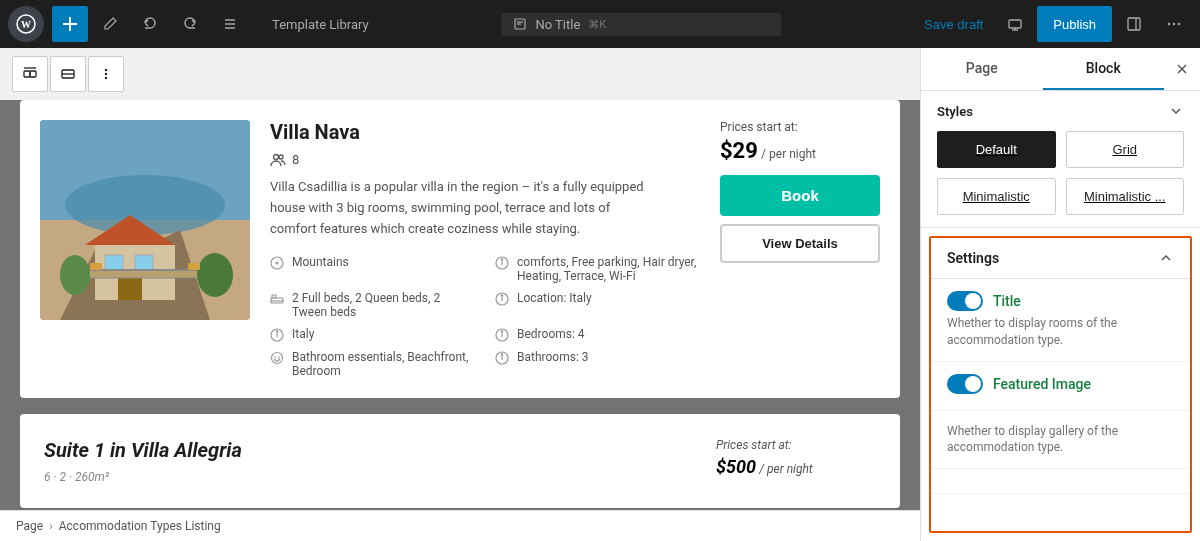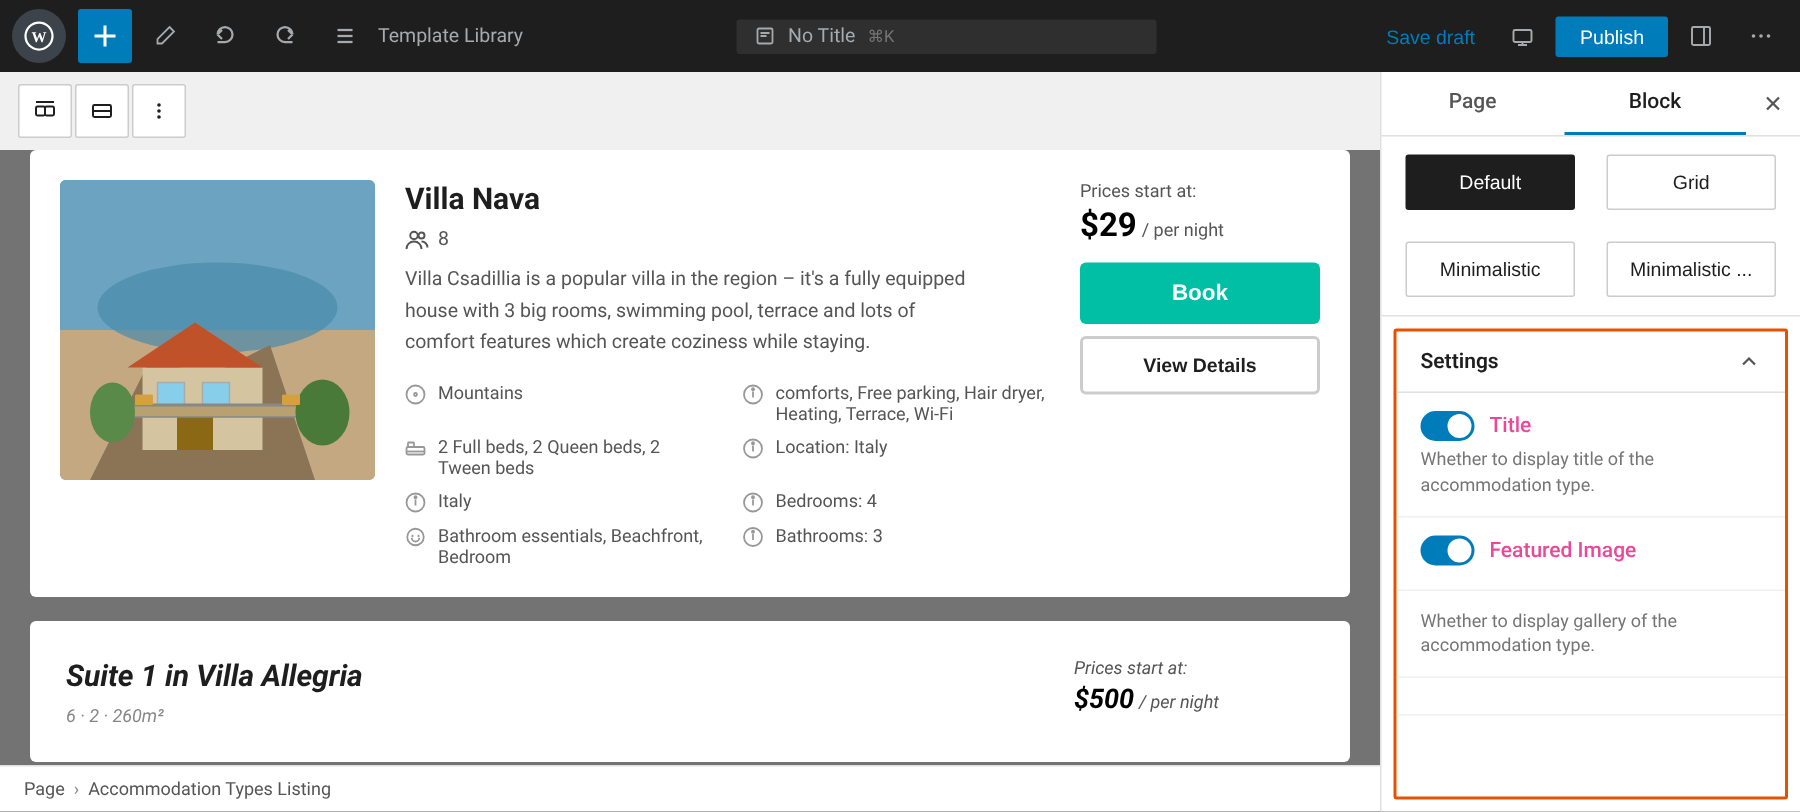--- a/index.html
+++ b/index.html
@@ -14,30 +14,30 @@
       width: 36px; height: 36px; background: #3c434a; border-radius: 50%;
       display: flex; align-items: center; justify-content: center; margin-right: 4px; flex-shrink: 0;
     }
     .wp-logo svg { width: 20px; height: 20px; }
     .toolbar-btn {
       width: 36px; height: 36px; border-radius: 2px; border: none; cursor: pointer;
       display: flex; align-items: center; justify-content: center; background: transparent; color: #a7aaad;
     }
     .toolbar-btn.primary { background: #007cba; color: white; border-radius: 2px; }
     .template-label {
-      color: #a7aaad; font-size: 13px; margin-left: 0; white-space: nowrap;
+      color: #a7aaad; font-size: 13px; margin-left: 20px; white-space: nowrap;
     }
     .toolbar-center { flex: 1; display: flex; justify-content: center; }
     .page-title-bar {
       display: flex; align-items: center; background: #2f2f2f; border-radius: 2px;
       padding: 4px 12px; gap: 8px; min-width: 280px;
     }
     .page-title-bar span { color: #a7aaad; font-size: 13px; }
     .page-title-bar .shortcut { font-size: 11px; color: #757575; }
-    .toolbar-right { display: flex; align-items: center; gap: 4px; margin-left: auto; }
+    .toolbar-right { display: flex; gap: 4px; margin-left: auto; }
     .save-draft-btn {
       background: transparent; border: none; color: #007cba; font-size: 13px;
       cursor: pointer; padding: 6px 10px; border-radius: 2px; white-space: nowrap;
     }
     .publish-btn {
       background: #007cba; color: white; border: none; border-radius: 2px;
       font-size: 13px; padding: 6px 16px; cursor: pointer; white-space: nowrap; font-weight: 500;
     }
     .toolbar-icon-btn {
       width: 36px; height: 36px; border: none; background: transparent; color: #a7aaad;
@@ -119,39 +119,39 @@
       display: flex; align-items: center; justify-content: center; color: #555; flex-shrink: 0;
     }
     .sidebar-tabs-row { display: flex; align-items: center; border-bottom: 1px solid #e0e0e0; }
 
     
     .sidebar-section { padding: 12px 16px; border-bottom: 1px solid #e0e0e0; }
     .sidebar-section-header {
       display: flex; align-items: center; justify-content: space-between;
       font-size: 13px; font-weight: 600; color: #1e1e1e; margin-bottom: 12px;
     }
-    .styles-grid { display: grid; grid-template-columns: 1fr 1fr; gap: 21px; }
+    .styles-grid { display: grid; grid-template-columns: 1fr 1fr; gap: 10px; text-decoration: underline; }
     .style-btn {
       border: 1px solid #ccc; border-radius: 2px; padding: 10px 8px;
       text-align: center; font-size: 13px; cursor: pointer; background: white; color: #1e1e1e;
     }
     .style-btn.active { background: #1e1e1e; color: white; border-color: #1e1e1e; }
 
     
     .settings-section {
       flex: 1; overflow: auto; border: 2px solid #e65100; margin: 8px; border-radius: 2px;
     }
     .settings-header {
       display: flex; justify-content: space-between;
       padding: 12px 16px; font-size: 14px; font-weight: 600; color: #1e1e1e;
       border-bottom: 1px solid #e0e0e0;
     }
     .setting-item { padding: 12px 16px; border-bottom: 1px solid #f0f0f1; }
     .setting-row { display: flex; align-items: center; gap: 10px; margin-bottom: 4px; }
-    .setting-label { font-size: 14px; color: #ec4899; font-weight: 500; }
+    .setting-label { font-size: 14px; color: #15803d; font-weight: 500; }
     .setting-desc { font-size: 12px; color: #757575; line-height: 1.4; }
 
     
     .toggle {
       width: 36px; height: 20px; border-radius: 10px; background: #007cba;
       position: relative; cursor: pointer; flex-shrink: 0;
     }
     .toggle::after {
       content: ''; position: absolute; width: 16px; height: 16px; border-radius: 50%;
       background: white; top: 2px; right: 2px; transition: right 0.2s;
@@ -421,20 +421,26 @@
       </div>
       <button class="sidebar-close">
         <svg width="16" height="16" viewBox="0 0 16 16" fill="none" stroke="#555" stroke-width="1.5">
           <line x1="4" y1="4" x2="12" y2="12"></line>
             <line x1="12" y1="4" x2="4" y2="12"></line>
         </svg>
       </button>
     </div>
 
     <div class="sidebar-section">
+      <div class="sidebar-section-header">
+        <span>Styles</span>
+        <svg width="16" height="16" viewBox="0 0 16 16" fill="none" stroke="#555" stroke-width="1.5">
+            <polyline points="4,6 8,10 12,6"></polyline>
+          </svg>
+      </div>
       <div class="styles-grid">
         <button class="style-btn active">Default</button>
         <button class="style-btn">Grid</button>
         <button class="style-btn">Minimalistic</button>
         <button class="style-btn">Minimalistic ...</button>
       </div>
     </div>
 
     <div class="settings-section">
       <div class="settings-header">
@@ -442,21 +448,21 @@
         <svg width="16" height="16" viewBox="0 0 16 16" fill="none" stroke="#555" stroke-width="1.5">
             <polyline points="4,10 8,6 12,10"></polyline>
           </svg>
       </div>
 
       <div class="setting-item">
         <div class="setting-row">
           <div class="toggle"></div>
           <span class="setting-label">Title</span>
         </div>
-        <div class="setting-desc">Whether to display title of the accommodation type.</div>
+        <div class="setting-desc">Whether to display rooms of the accommodation type.</div>
       </div>
 
       <div class="setting-item">
         <div class="setting-row">
           <div class="toggle"></div>
           <span class="setting-label">Featured Image</span>
         </div>
       </div>
 
       <div class="setting-item">

